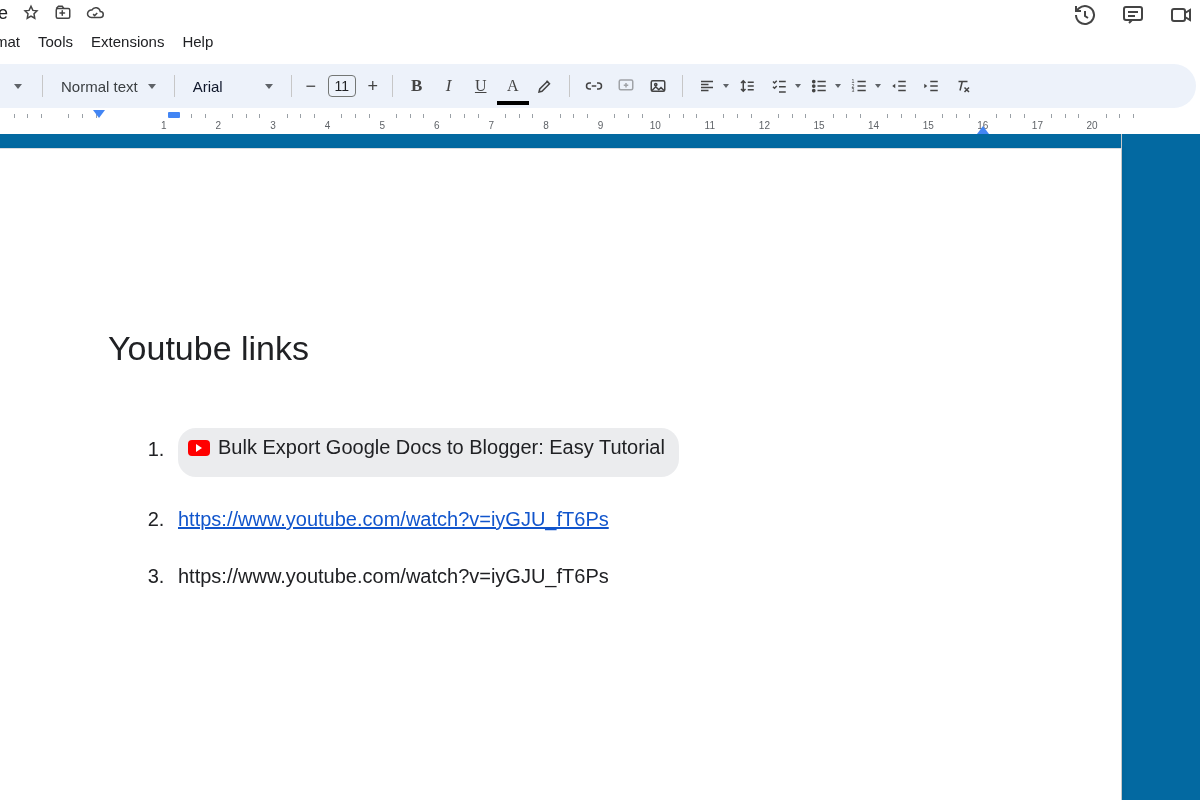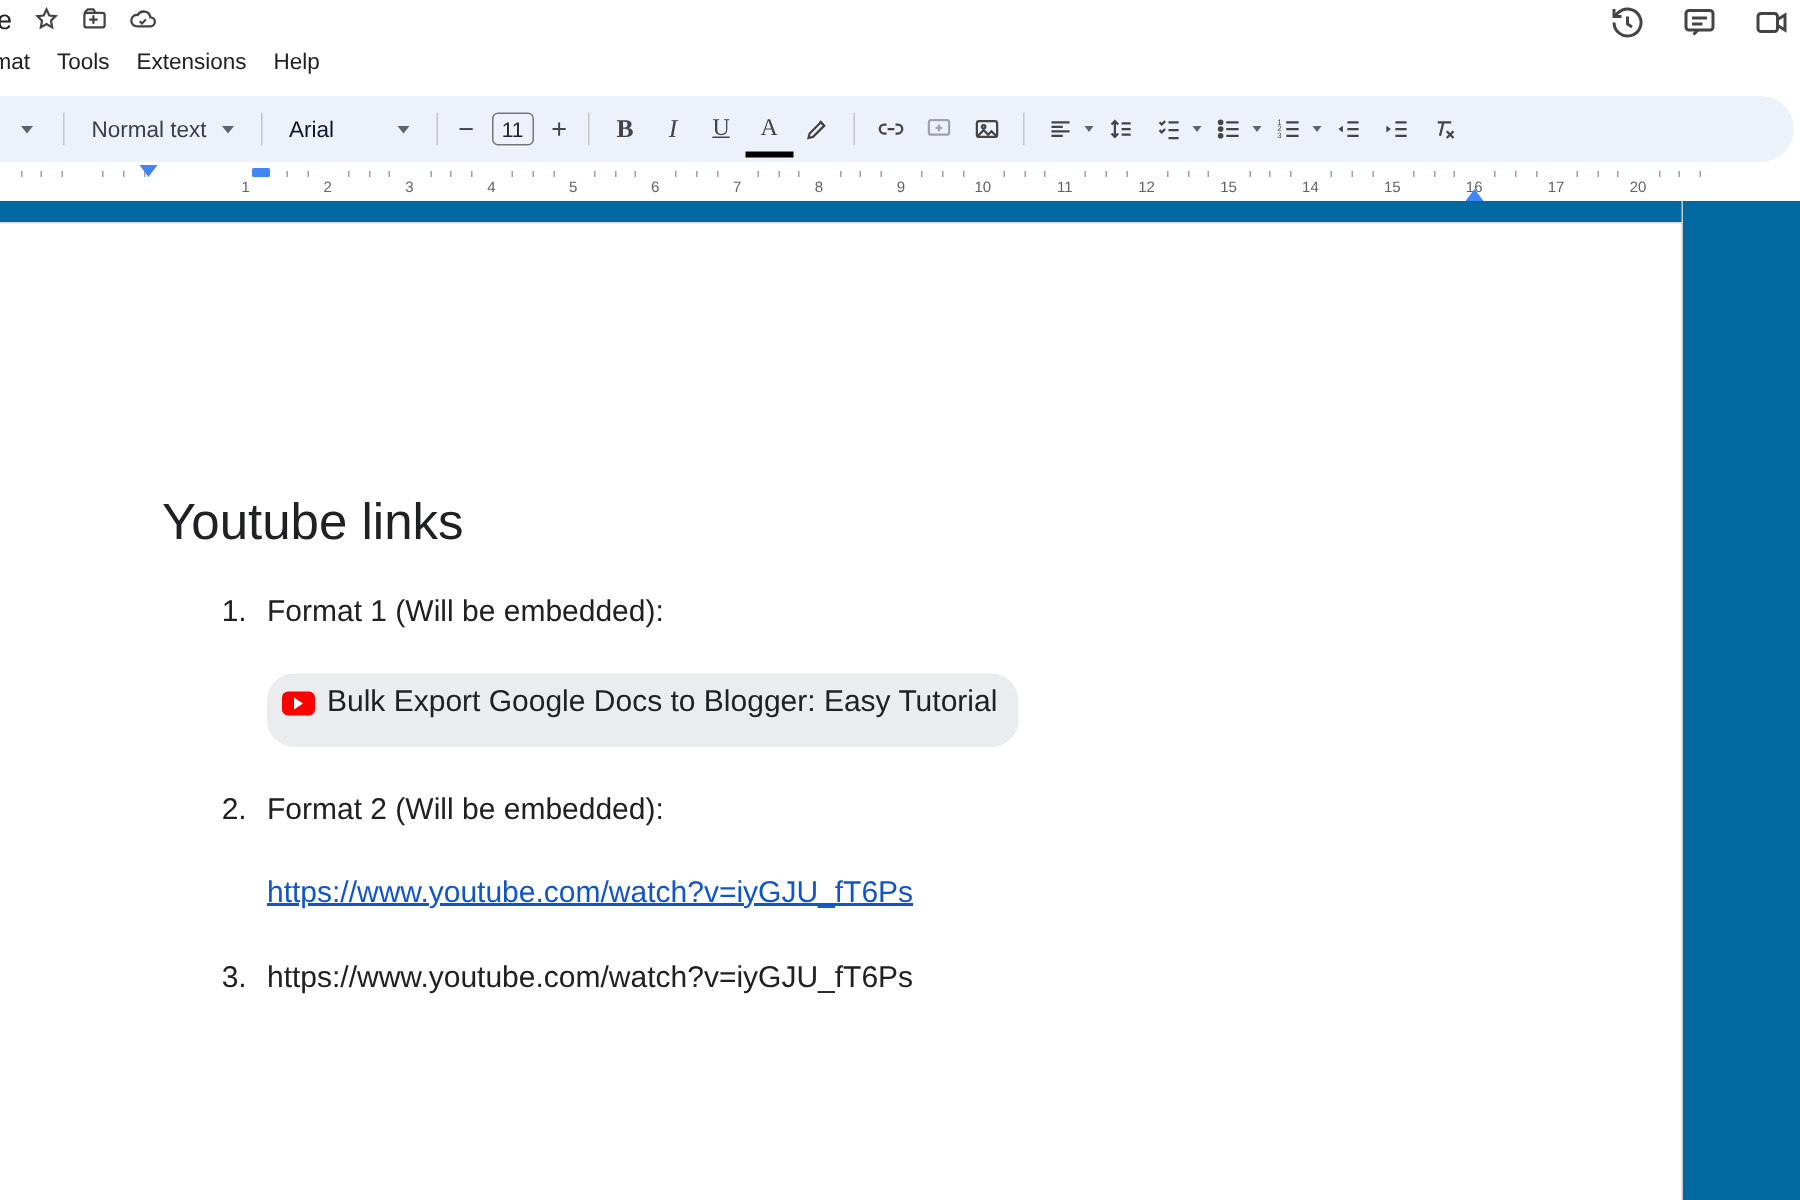--- a/index.html
+++ b/index.html
@@ -49,21 +49,21 @@
   .page-shadow { position:absolute; top:0; right:78px; bottom:0; width:1px; background:#c9c9c9; }
 
   
   .page-area { position:absolute; top:134px; left:0; right:0; bottom:0; background:#0369a1; }
   .page { position:absolute; top:14px; left:-10px; width:1132px; bottom:0; background:#fff; border-top:1px solid #dadce0; border-right:1px solid #c8c8c8; box-shadow: 2px 0 4px rgba(0,0,0,.04); padding:180px 80px 40px 118px; }
   .doc-title { font-size:34px; color:#202124; font-weight:400; margin:0 0 26px 0; }
   ol.doc-list { margin:0; padding-left:62px; font-size:20px; color:#202124; }
   ol.doc-list > li { padding-left:8px; margin-bottom:28px; line-height:1.45; }
   ol.doc-list > li::marker { font-size:20px; }
   .li-body { margin-top:26px; }
-  .chip { display:inline-flex; align-items:center; gap:8px; background:#ebecee; border-radius:18px; padding:5px 14px 15px 10px; font-size:20px; color:#202124; }
+  .chip { display:inline-flex; align-items:center; gap:8px; background:#ebecee; border-radius:18px; padding:5px 14px 15px 10px; font-size:20px; color:#202124;margin-top:34px; }
   .ytplay { width:22px; height:16px; background:#ff0000; border-radius:4px; position:relative; flex:0 0 auto; }
   .ytplay::after { content:""; position:absolute; left:8px; top:4px; width:0; height:0; border-top:4px solid transparent; border-bottom:4px solid transparent; border-left:6px solid #fff; }
   a.doclink { color:#1155cc; text-decoration:underline; font-size:20px; }
   .plain { font-size:20px; color:#202124; }
 
   svg { display:block; }
 </style>
 </head>
 <body>
 
@@ -327,30 +327,28 @@
     <span class="indent-bar" style="left: 168px;"></span>
     <span class="indent-up" style="left: 977px;"></span>
   </div>
 
 <div class="page-area">
   <div class="page-shadow"></div>
   <div class="page">
     <h1 class="doc-title">Youtube links</h1>
     <ol class="doc-list">
       <li>
-        <span>Format 1 (Will be embedded):</span>
         <div class="li-body">
           <span class="chip">
             <span class="ytplay"></span>
             <span>Bulk Export Google Docs to Blogger: Easy Tutorial</span>
           </span>
         </div>
       </li>
       <li>
-        <span>Format 2 (Will be embedded):</span>
         <div class="li-body">
           <a class="doclink" href="#">https://www.youtube.com/watch?v=iyGJU_fT6Ps</a>
         </div>
       </li>
       <li>
         <div class="li-body">
           <span class="plain">https://www.youtube.com/watch?v=iyGJU_fT6Ps</span>
         </div>
       </li>
     </ol>

